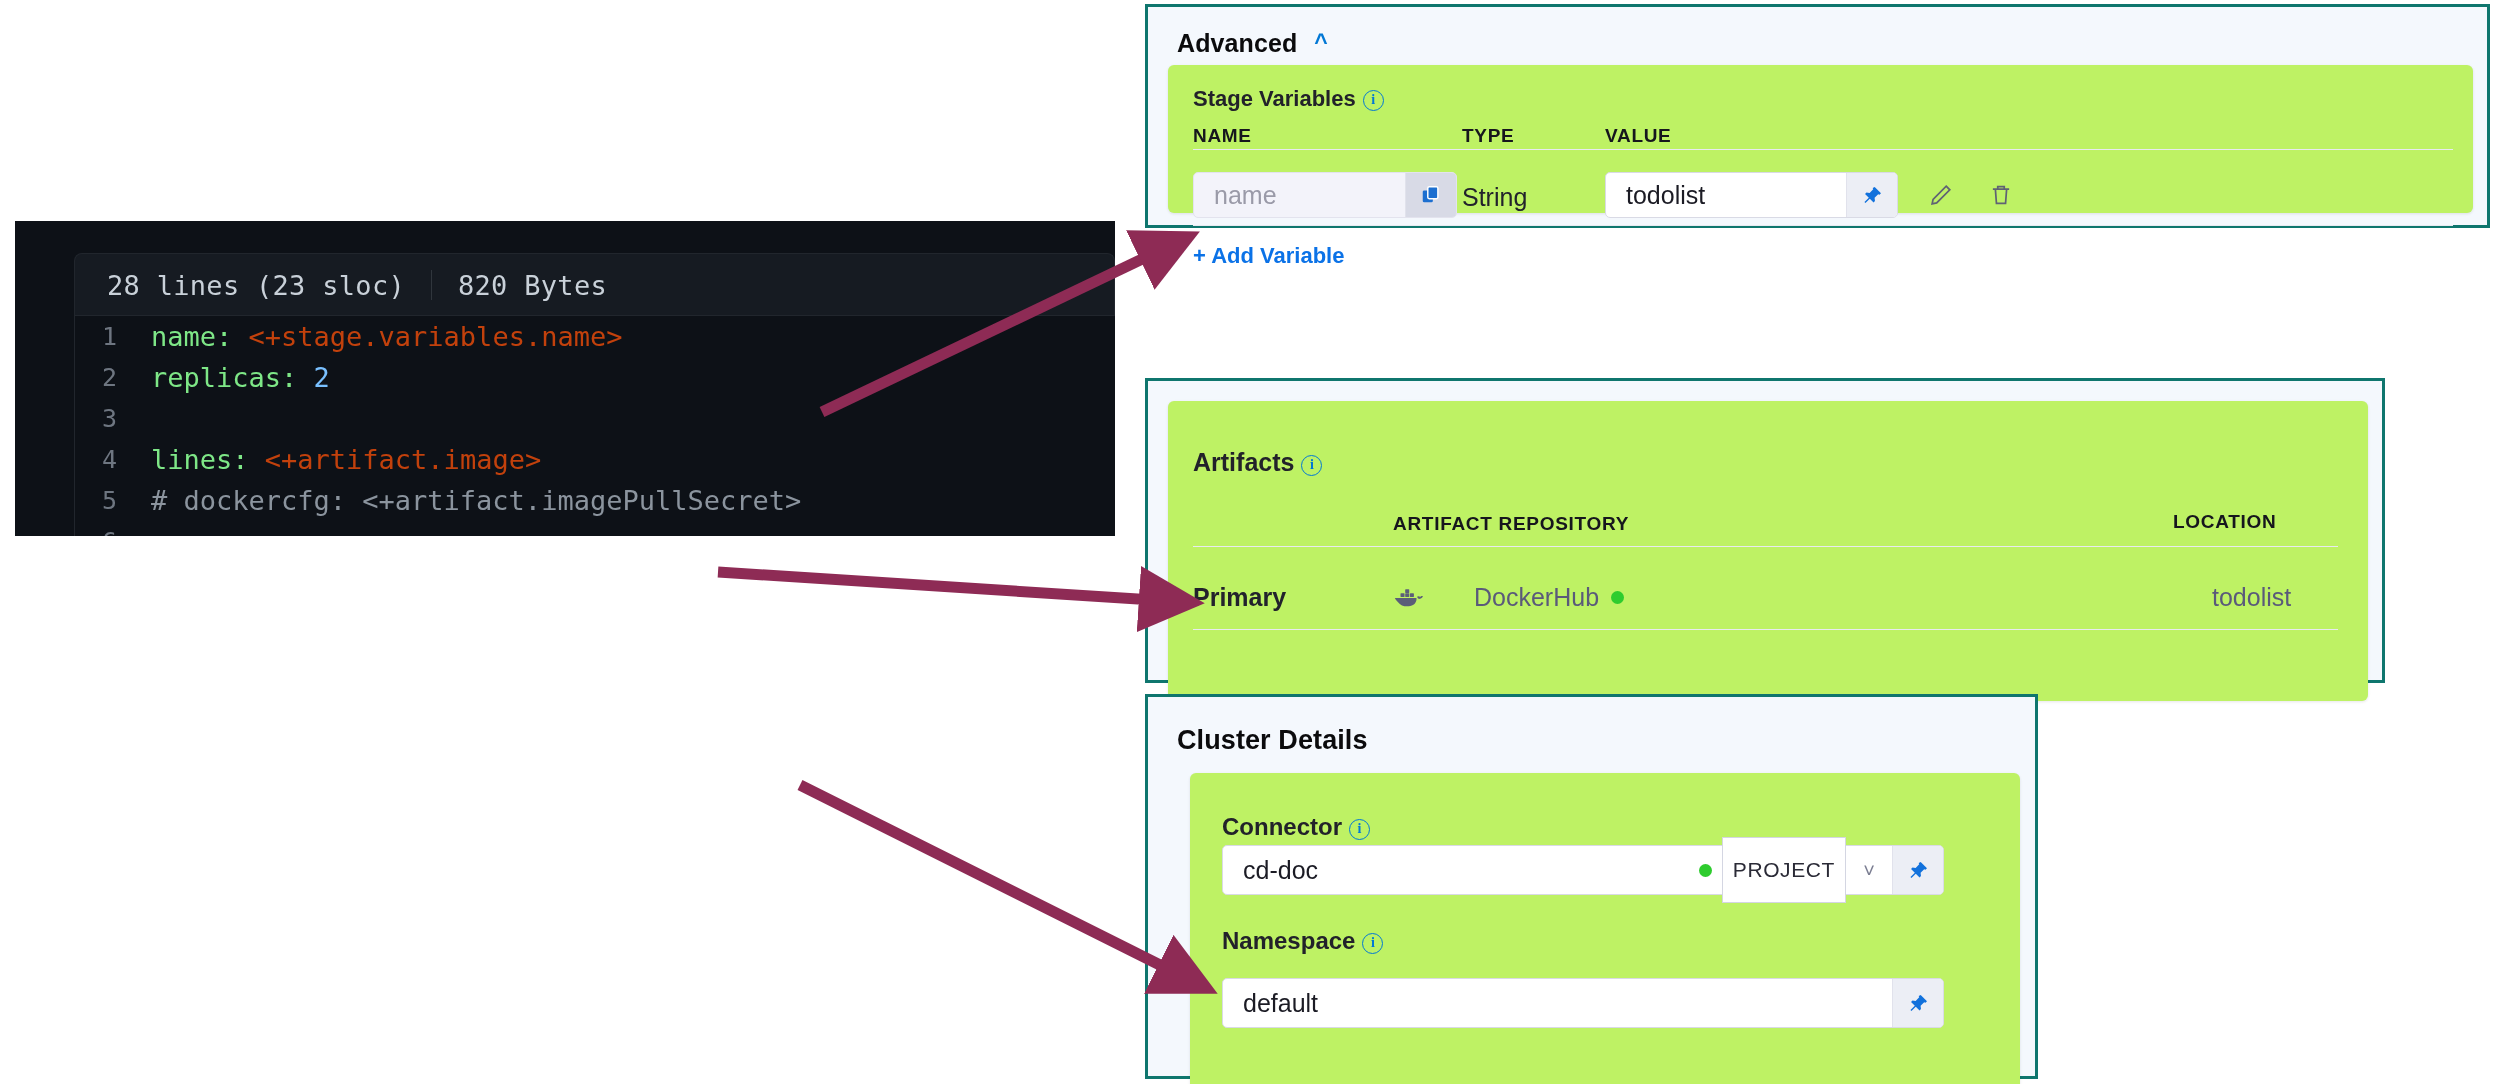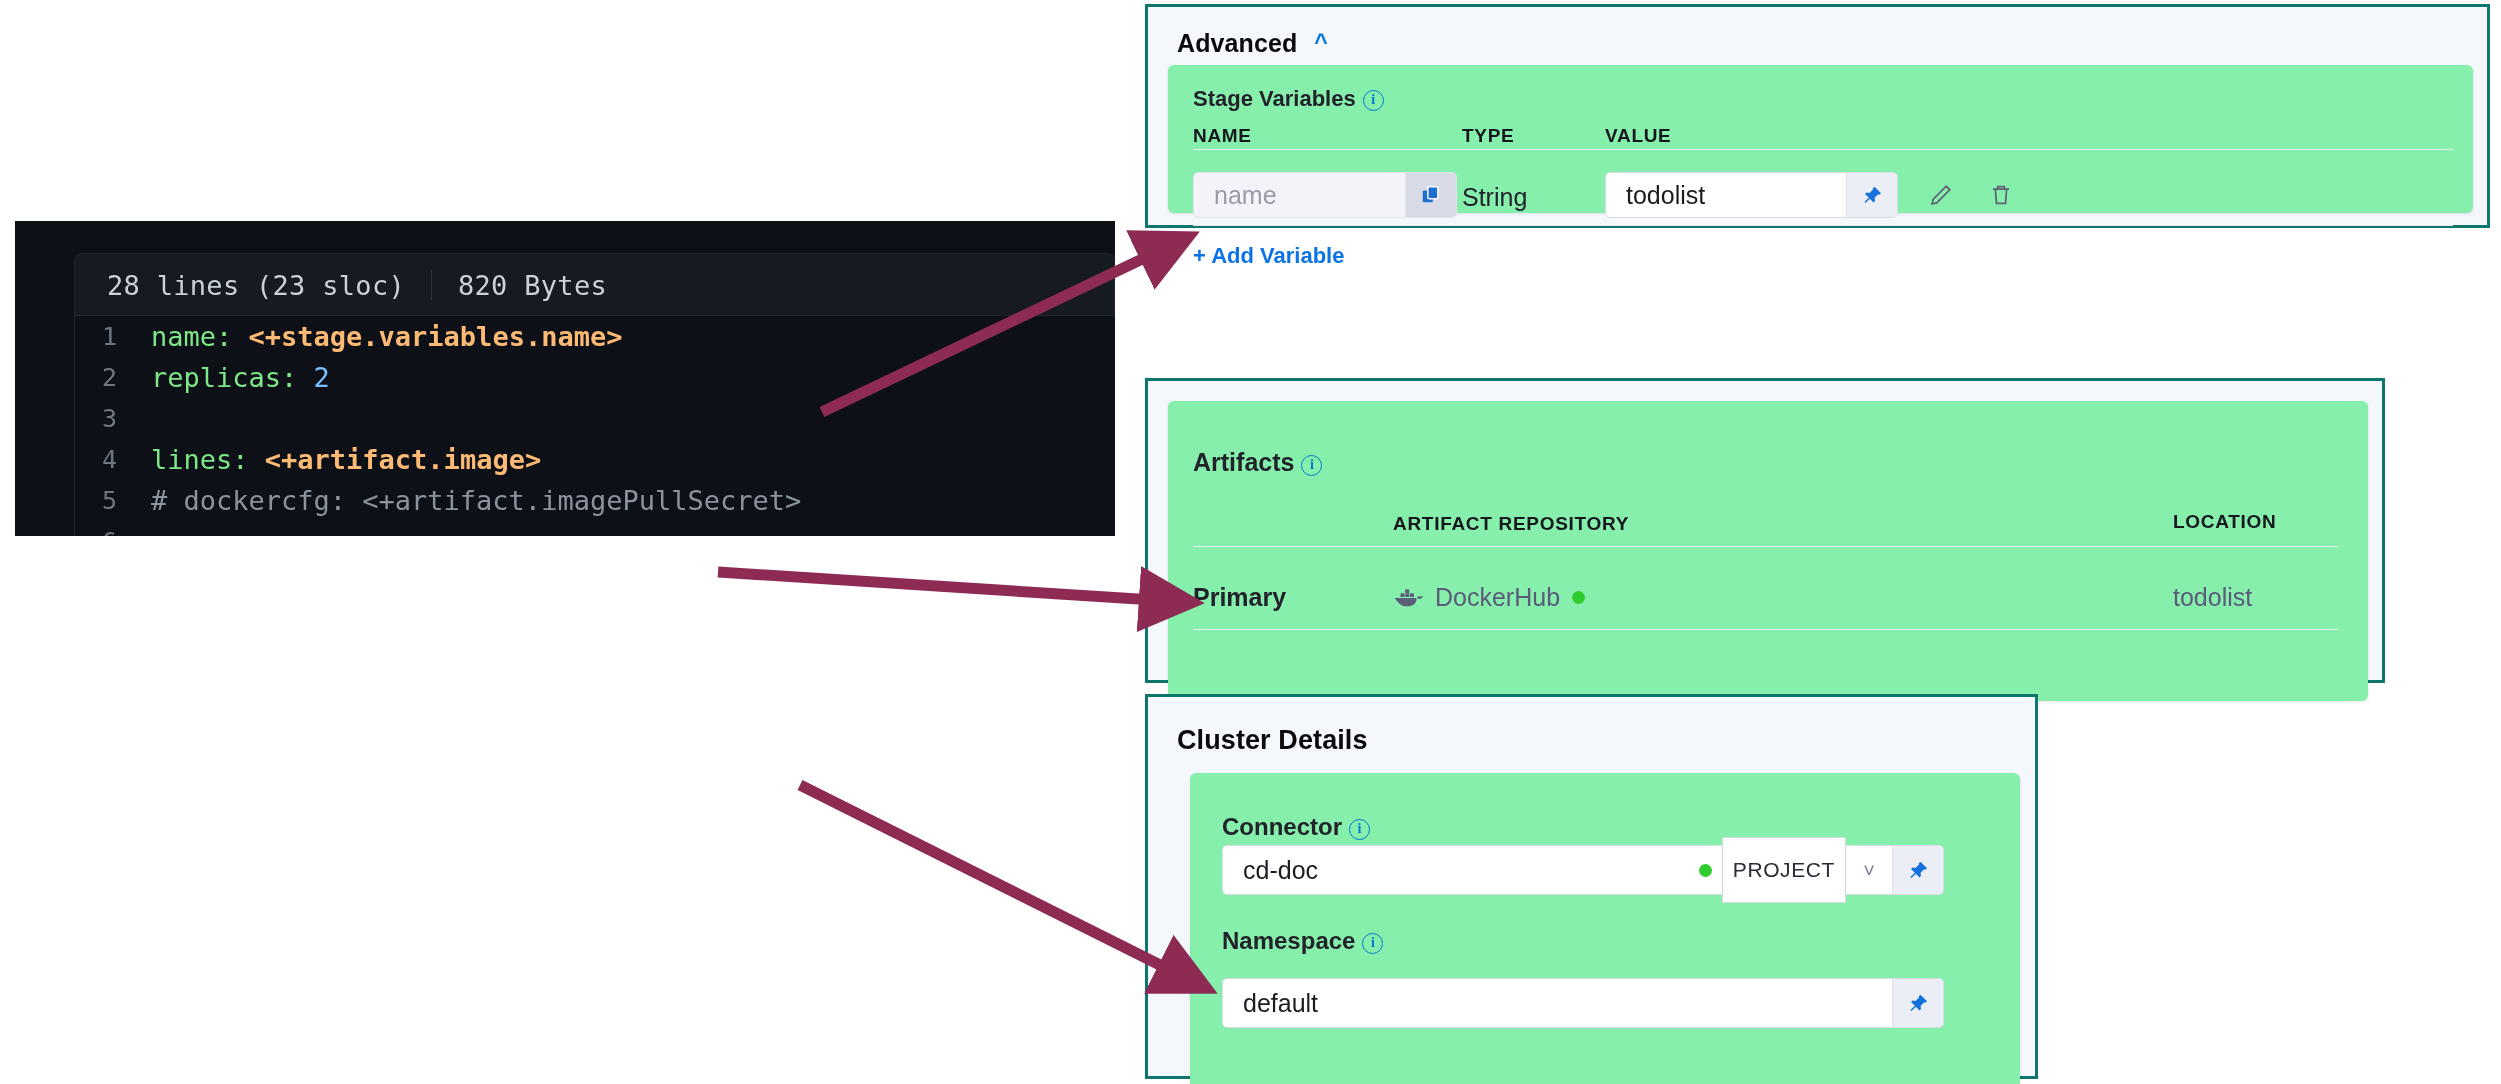--- a/index.html
+++ b/index.html
@@ -33,31 +33,31 @@
     position:absolute;left:59px;top:94px;right:0;bottom:0;
     background:#0d1117;border-left:1px solid #21262d;border-top:1px solid #21262d;
   }
   .cline{display:flex;height:41px;align-items:center;font-size:27px;line-height:41px;white-space:pre;}
   .cline .ln{
     width:76px;min-width:76px;text-align:right;color:#6e7681;
     padding-right:34px;box-sizing:border-box;font-size:25px;
   }
   .cline .ct{color:#c9d1d9;}
   .k{color:#7ee787;}
-  .v{color:#fdba74;font-weight:bold;}
+  .v{color:#c2410c;}
   .n{color:#79c0ff;}
   .cmt{color:#8b949e;}
 
   
   .panel{
     position:absolute;background:#f4f8fd;border:3px solid #0f766e;
     box-sizing:border-box;
   }
   .inner-card{
-    position:absolute;background:#86efac;border-radius:6px;
+    position:absolute;background:#bef264;border-radius:6px;
     box-shadow:0 1px 3px rgba(16,22,26,.10);
     box-sizing:border-box;
   }
   .section-title{
     font-size:25px;font-weight:bold;color:#0b0b0d;letter-spacing:.1px;
   }
   .chev{
     display:inline-block;color:#0278d5;font-size:23px;font-weight:bold;
     margin-left:10px;vertical-align:2px;
   }
@@ -89,21 +89,21 @@
     background:#eceef5;border-left:1px solid #e1e2ec;border-radius:0 4px 4px 0;
   }
   .addon.grey{background:#d8dae6;}
   .icon-btn{
     width:46px;height:46px;display:flex;align-items:center;justify-content:center;
     background:transparent;border-radius:4px;
   }
 
   .link{color:#0b72e7;font-size:22px;font-weight:bold;}
   .celltxt{font-size:25px;color:#22222c;}
-  .celltxt.muted{color:#5a5a7a;}
+  .celltxt.muted{color:#5a5a7a;margin-left:39px;}
   .dot{width:13px;height:13px;border-radius:50%;background:#2ecc2e;display:inline-block;}
   .tag{
     border:1px solid #d4d6e2;border-radius:0;padding:20px 10px;
     font-size:21px;color:#2a2a36;letter-spacing:.6px;background:#fff;
   }
 
   
   #arrows{position:absolute;left:0;top:0;width:2501px;height:1084px;pointer-events:none;}
 </style>
 </head>

